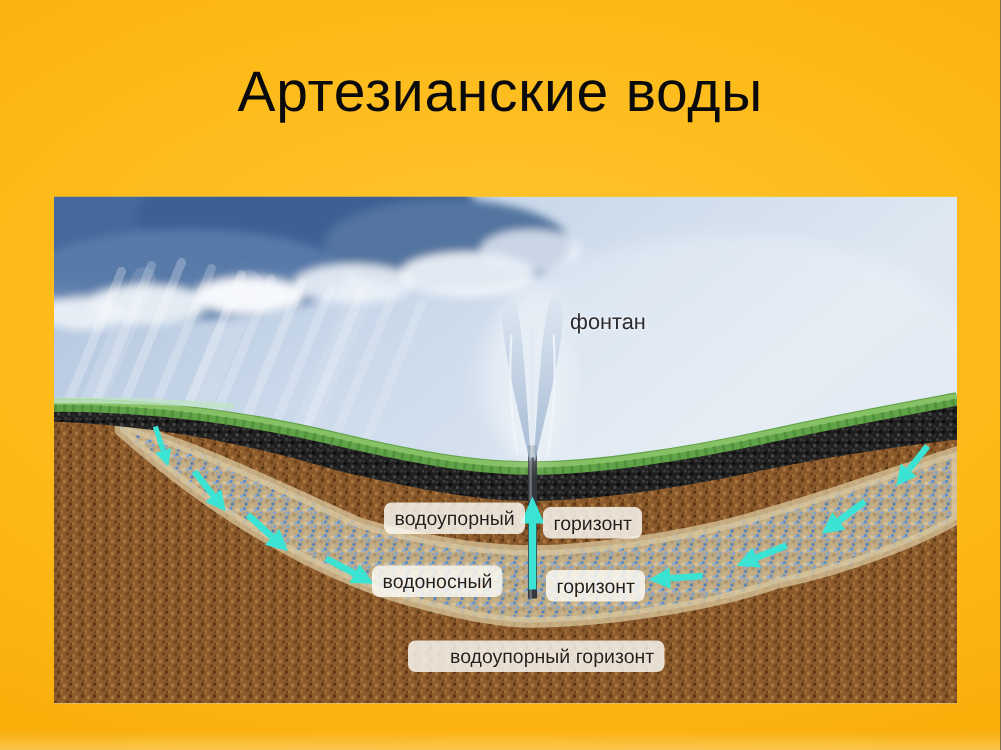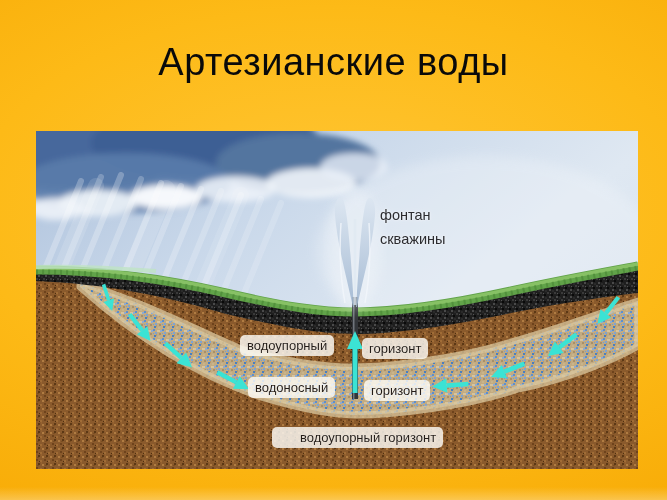--- a/index.html
+++ b/index.html
@@ -12,31 +12,31 @@
     position:absolute; left:0; bottom:0; width:100%; height:13px;
     background:linear-gradient(rgba(255,255,255,0), rgba(255,255,255,0.28));
   }
   .title{
     position:absolute; top:40px; left:0; width:100%;
     text-align:center; font-size:38px; line-height:44px;
     color:#0a0a0a; letter-spacing:0.5px; margin:0; font-weight:400;
   }
   .diagram{
     position:absolute; left:36px; top:131px; width:602px; height:338px;
-    overflow:hidden; box-shadow: inset 0 0 0 1px rgba(240,245,250,0.55);
+    overflow:hidden; box-shadow: inset 0 0 0 1px rgba(240,245,250,0.55); text-align: center;
   }
   .diagram svg{position:absolute; left:0; top:0; display:block;}
   .pill{
     position:absolute; white-space:nowrap;
     background:rgba(252,251,246,0.82);
     color:#241d18; font-size:13px; line-height:19px;
     padding:1px 7px; border-radius:5px;
     text-shadow:0 0 1px rgba(255,255,255,0.85);
   }
-  .pill-r1l{left:204px; top:204px;}
+  .pill-r1l{left:220px; top:204px;}
   .pill-r1r{left:326px; top:207px;}
   .pill-r2l{left:212px; top:246px;}
   .pill-r2r{left:328px; top:249px;}
   .pill-r3{left:236px; top:296px;padding-left:28px;}
   .fountain-label{
     position:absolute; left:344px; top:72px;
     font-size:14.5px; line-height:24px; color:#2c2c30;
     text-shadow:0 0 3px #e9eff6, 0 0 6px #e9eff6, 0 0 2px #ffffff;
   }
 </style>
@@ -174,21 +174,20 @@
         <use href="#flowArrow" transform="translate(418,254) rotate(176) scale(0.9)"></use>
         <g>
           <line x1="319" y1="262" x2="319" y2="216" stroke="#3BE3D4" stroke-width="5"></line>
           <polygon points="311,218 319,200 327,218" fill="#3BE3D4"></polygon>
         </g>
       </g>
     </svg>
 
     <div class="fountain-label">
       <div>фонтан</div>
-      <div>скважины</div>
     </div>
 
     <div class="pill pill-r1l">водоупорный</div>
     <div class="pill pill-r1r">горизонт</div>
     <div class="pill pill-r2l">водоносный</div>
     <div class="pill pill-r2r">горизонт</div>
     <div class="pill pill-r3">водоупорный горизонт</div>
   </div>
 
   <div class="slide-bottom-glow"></div>

